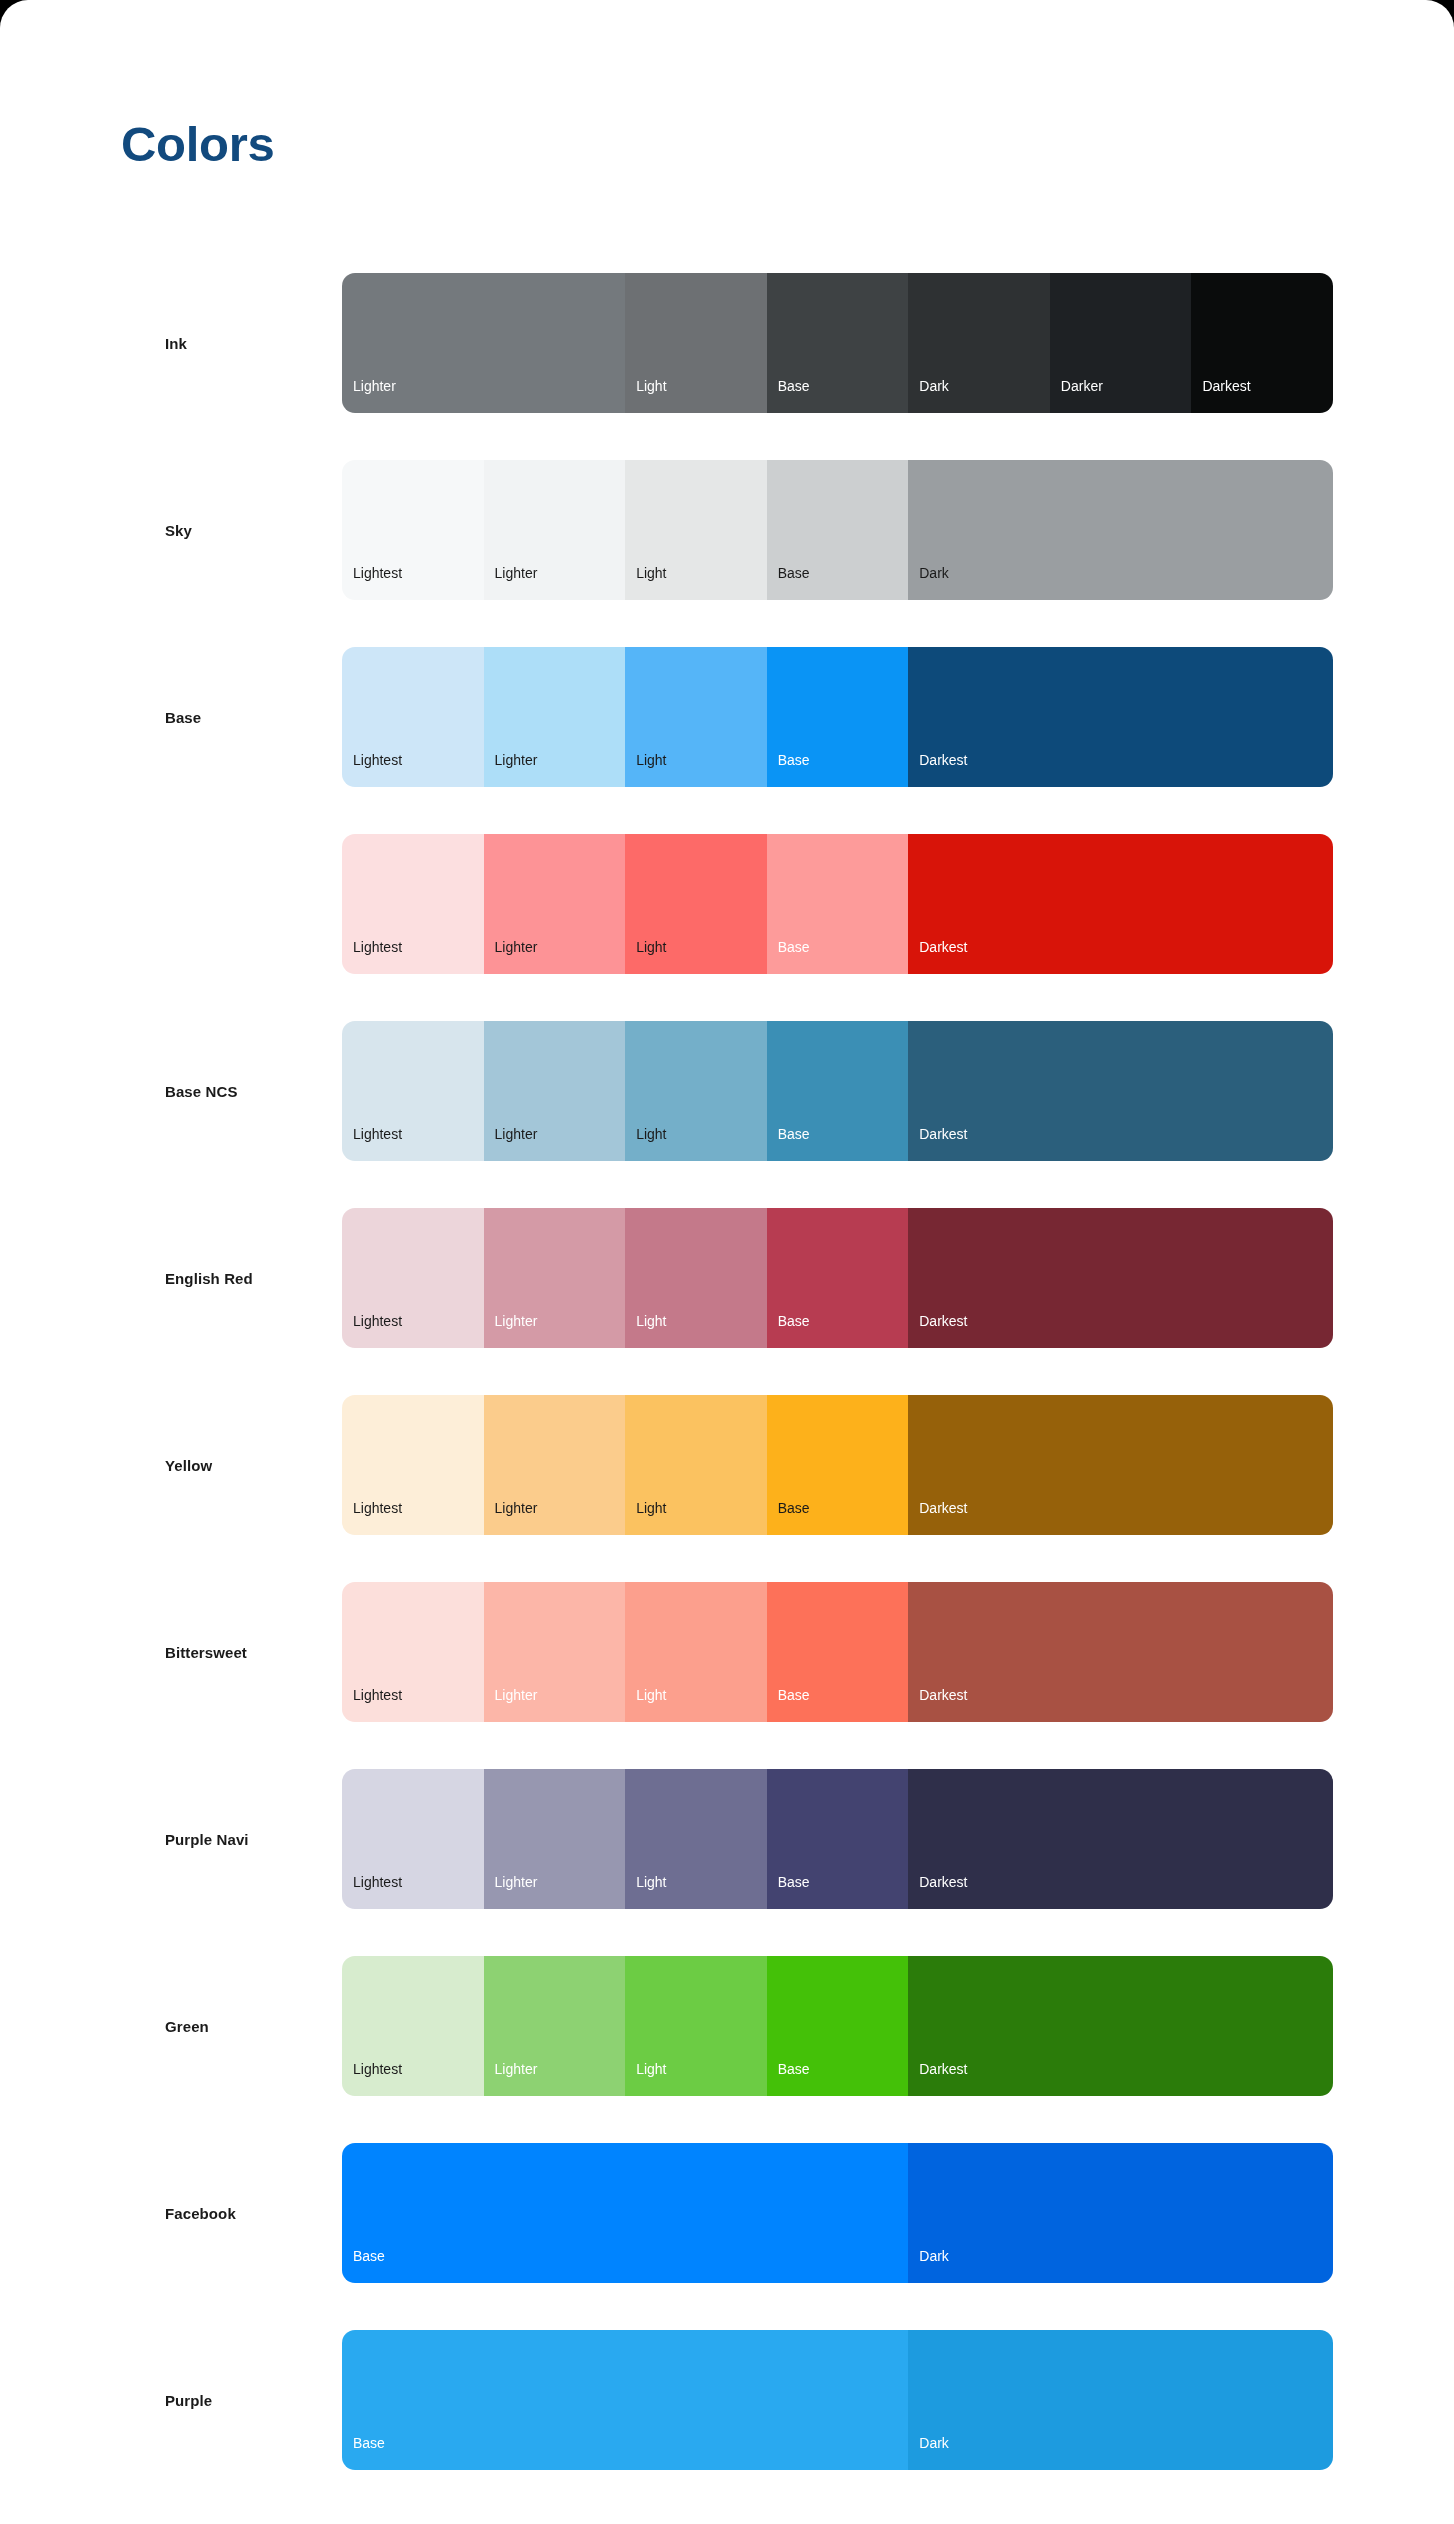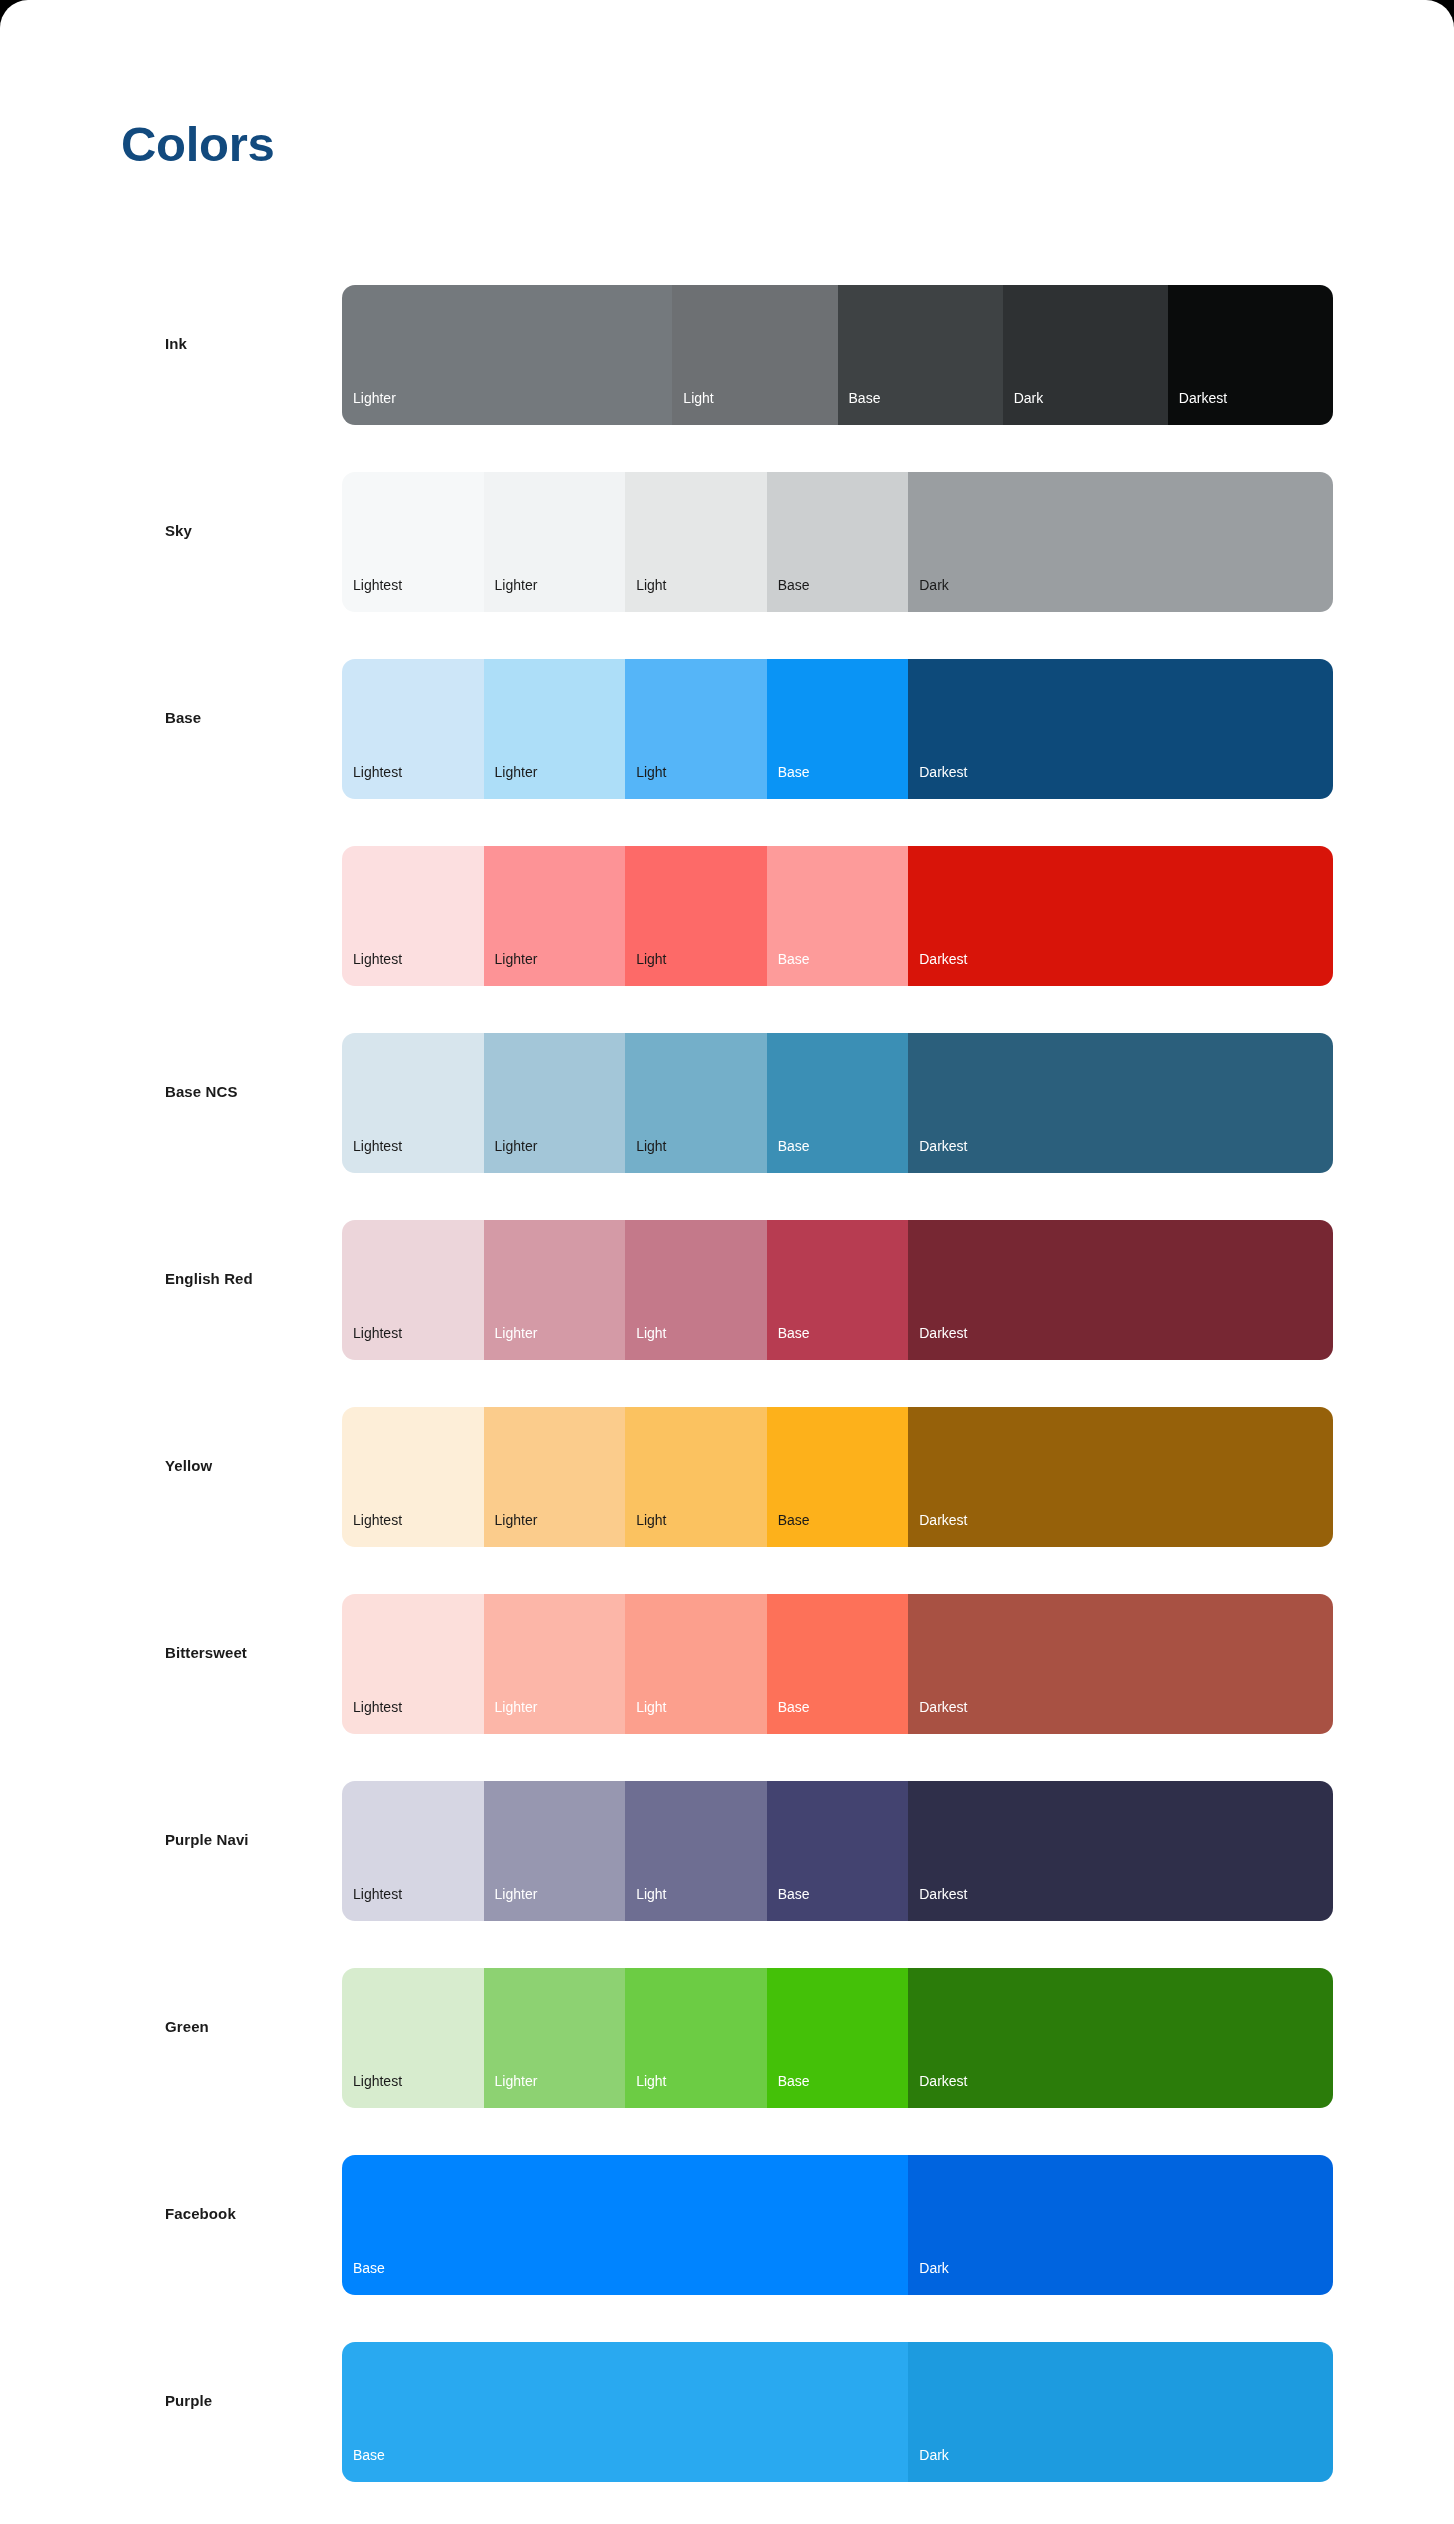--- a/index.html
+++ b/index.html
@@ -54,21 +54,21 @@
     font-size: 15px;
     font-weight: 700;
     color: #1a1a1a;
     white-space: nowrap;
     letter-spacing: 0.1px;
     margin-left: 44px;
   }
   .swatch-bar {
     position: absolute;
     left: 342px;
-    top: 12px;
+    top: 0;
     width: 991px;
     height: 140px;
     display: flex;
     border-radius: 13px;
     overflow: hidden;
   }
   .swatch {
     position: relative;
     height: 100%;
     display: flex;
@@ -101,20 +101,23 @@
           </div>
           <div class="swatch" style="flex: 1 0 auto; width: 14.2857%; background: rgb(109, 112, 115);">
             <span class="swatch-label t-light">Light</span>
           </div>
           <div class="swatch" style="flex: 1 0 auto; width: 14.2857%; background: rgb(62, 66, 68);">
             <span class="swatch-label t-light">Base</span>
           </div>
           <div class="swatch" style="flex: 1 0 auto; width: 14.2857%; background: rgb(46, 49, 51);">
             <span class="swatch-label t-light">Dark</span>
           </div>
+          <div class="swatch" style="flex: 1 0 auto; width: 14.2857%; background: rgb(30, 33, 36);">
+            <span class="swatch-label t-light">Darker</span>
+          </div>
           <div class="swatch" style="flex: 1 0 auto; width: 14.2857%; background: rgb(10, 12, 12);">
             <span class="swatch-label t-light">Darkest</span>
           </div>
         </div>
       </div>
       <div class="palette-row">
         <div class="row-label">Sky</div>
         <div class="swatch-bar">
           <div class="swatch" style="flex: 1 0 auto; width: 14.2857%; background: rgb(246, 248, 249);">
             <span class="swatch-label t-dark">Lightest</span>

